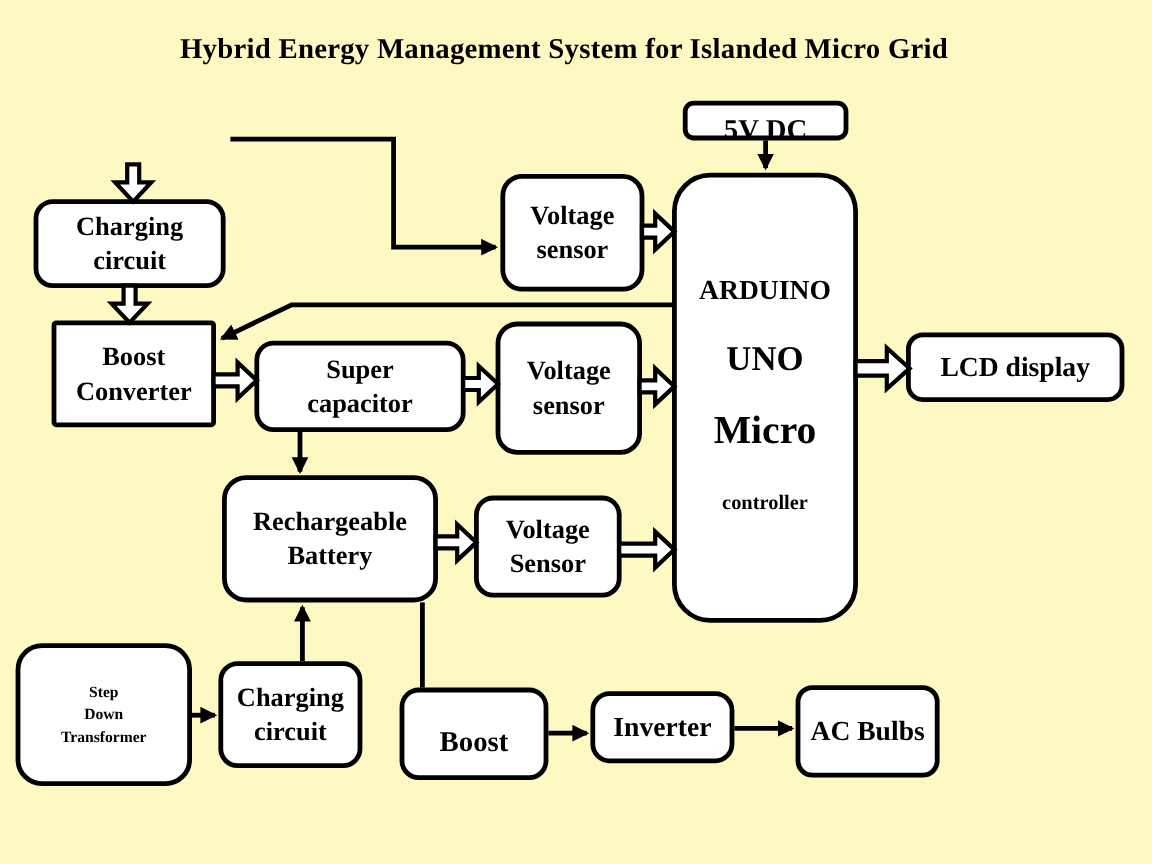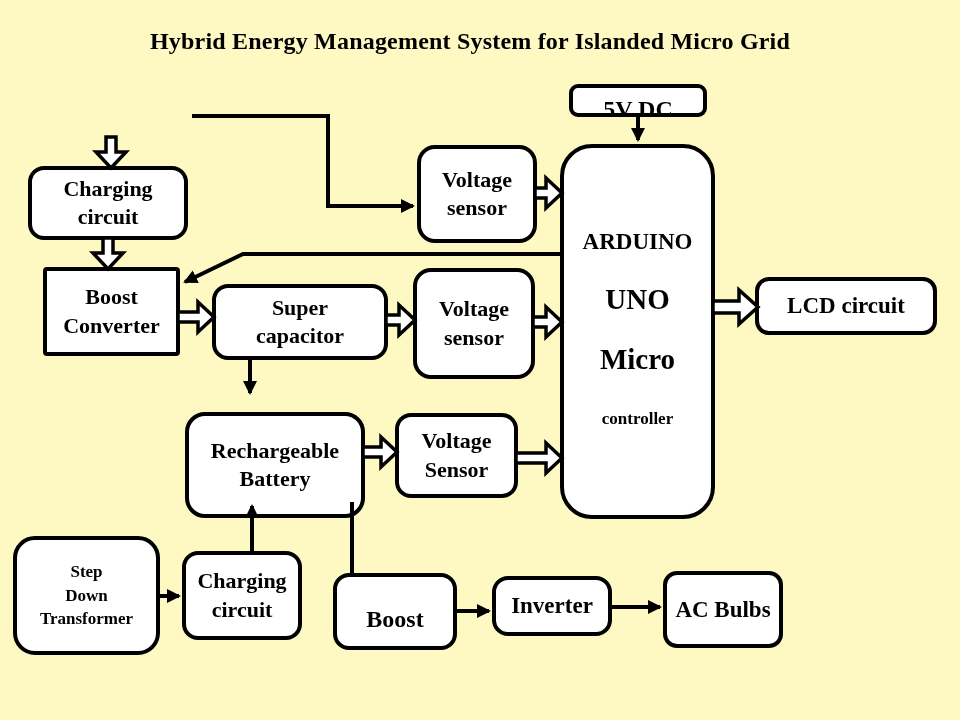--- a/index.html
+++ b/index.html
@@ -16,25 +16,25 @@
     position:absolute;box-sizing:border-box;border:4px solid #000;
     background:#fff;display:flex;align-items:center;justify-content:center;
     z-index:2;
   }
   .lbl{
     white-space:pre-line;text-align:center;font-weight:bold;line-height:1.28;
   }
   .fs22{font-size:22px;}
   .fs23{font-size:23px;}
   .fs24{font-size:24px;margin-top:16px;}
-  .fs19{font-size:17px;line-height:1.4;}
+  .fs19{font-size:13px;line-height:1.4;}
   .arduino-text{display:flex;flex-direction:column;align-items:center;justify-content:center;font-weight:bold;gap:22px;}
   .ard1{font-size:23px;line-height:32px;}
   .ard2{font-size:29px;line-height:38px;}
-  .ard3{font-size:29px;line-height:38px;}
+  .ard3{font-size:33px;line-height:38px;}
   .ard4{font-size:17px;line-height:38px;}
   svg.wires{position:absolute;left:0;top:0;z-index:3;pointer-events:none;}
   svg.wires .wire{stroke:#000;stroke-width:4;fill:none;}
   svg.wires .hollow{stroke:#000;stroke-width:3.5;fill:#fff;stroke-linejoin:miter;}
 </style>
 </head>
 <body>
 
 <div class="canvas">
 
@@ -73,24 +73,24 @@
   <div class="node" style="left:560px;top:144px;width:155px;height:375px;border-radius:32px;">
     <div class="arduino-text">
       <span class="ard1">ARDUINO</span>
       <span class="ard2">UNO</span>
       <span class="ard3">Micro</span>
       <span class="ard4">controller</span>
     </div>
   </div>
 
   <div class="node" style="left:755px;top:277px;width:182px;height:58px;border-radius:14px;">
-    <span class="lbl fs23">LCD circuit</span>
+    <span class="lbl fs23">LCD display</span>
   </div>
 
-  <div class="node" style="left:185px;top:412px;width:180px;height:106px;border-radius:20px;">
+  <div class="node" style="left:185px;top:396px;width:180px;height:106px;border-radius:20px;">
     <span class="lbl fs22">Rechargeable
 Battery</span>
   </div>
 
   <div class="node" style="left:395px;top:413px;width:123px;height:85px;border-radius:16px;">
     <span class="lbl fs22">Voltage
 Sensor</span>
   </div>
 
   <div class="node" style="left:13px;top:536px;width:147px;height:119px;border-radius:22px;">

